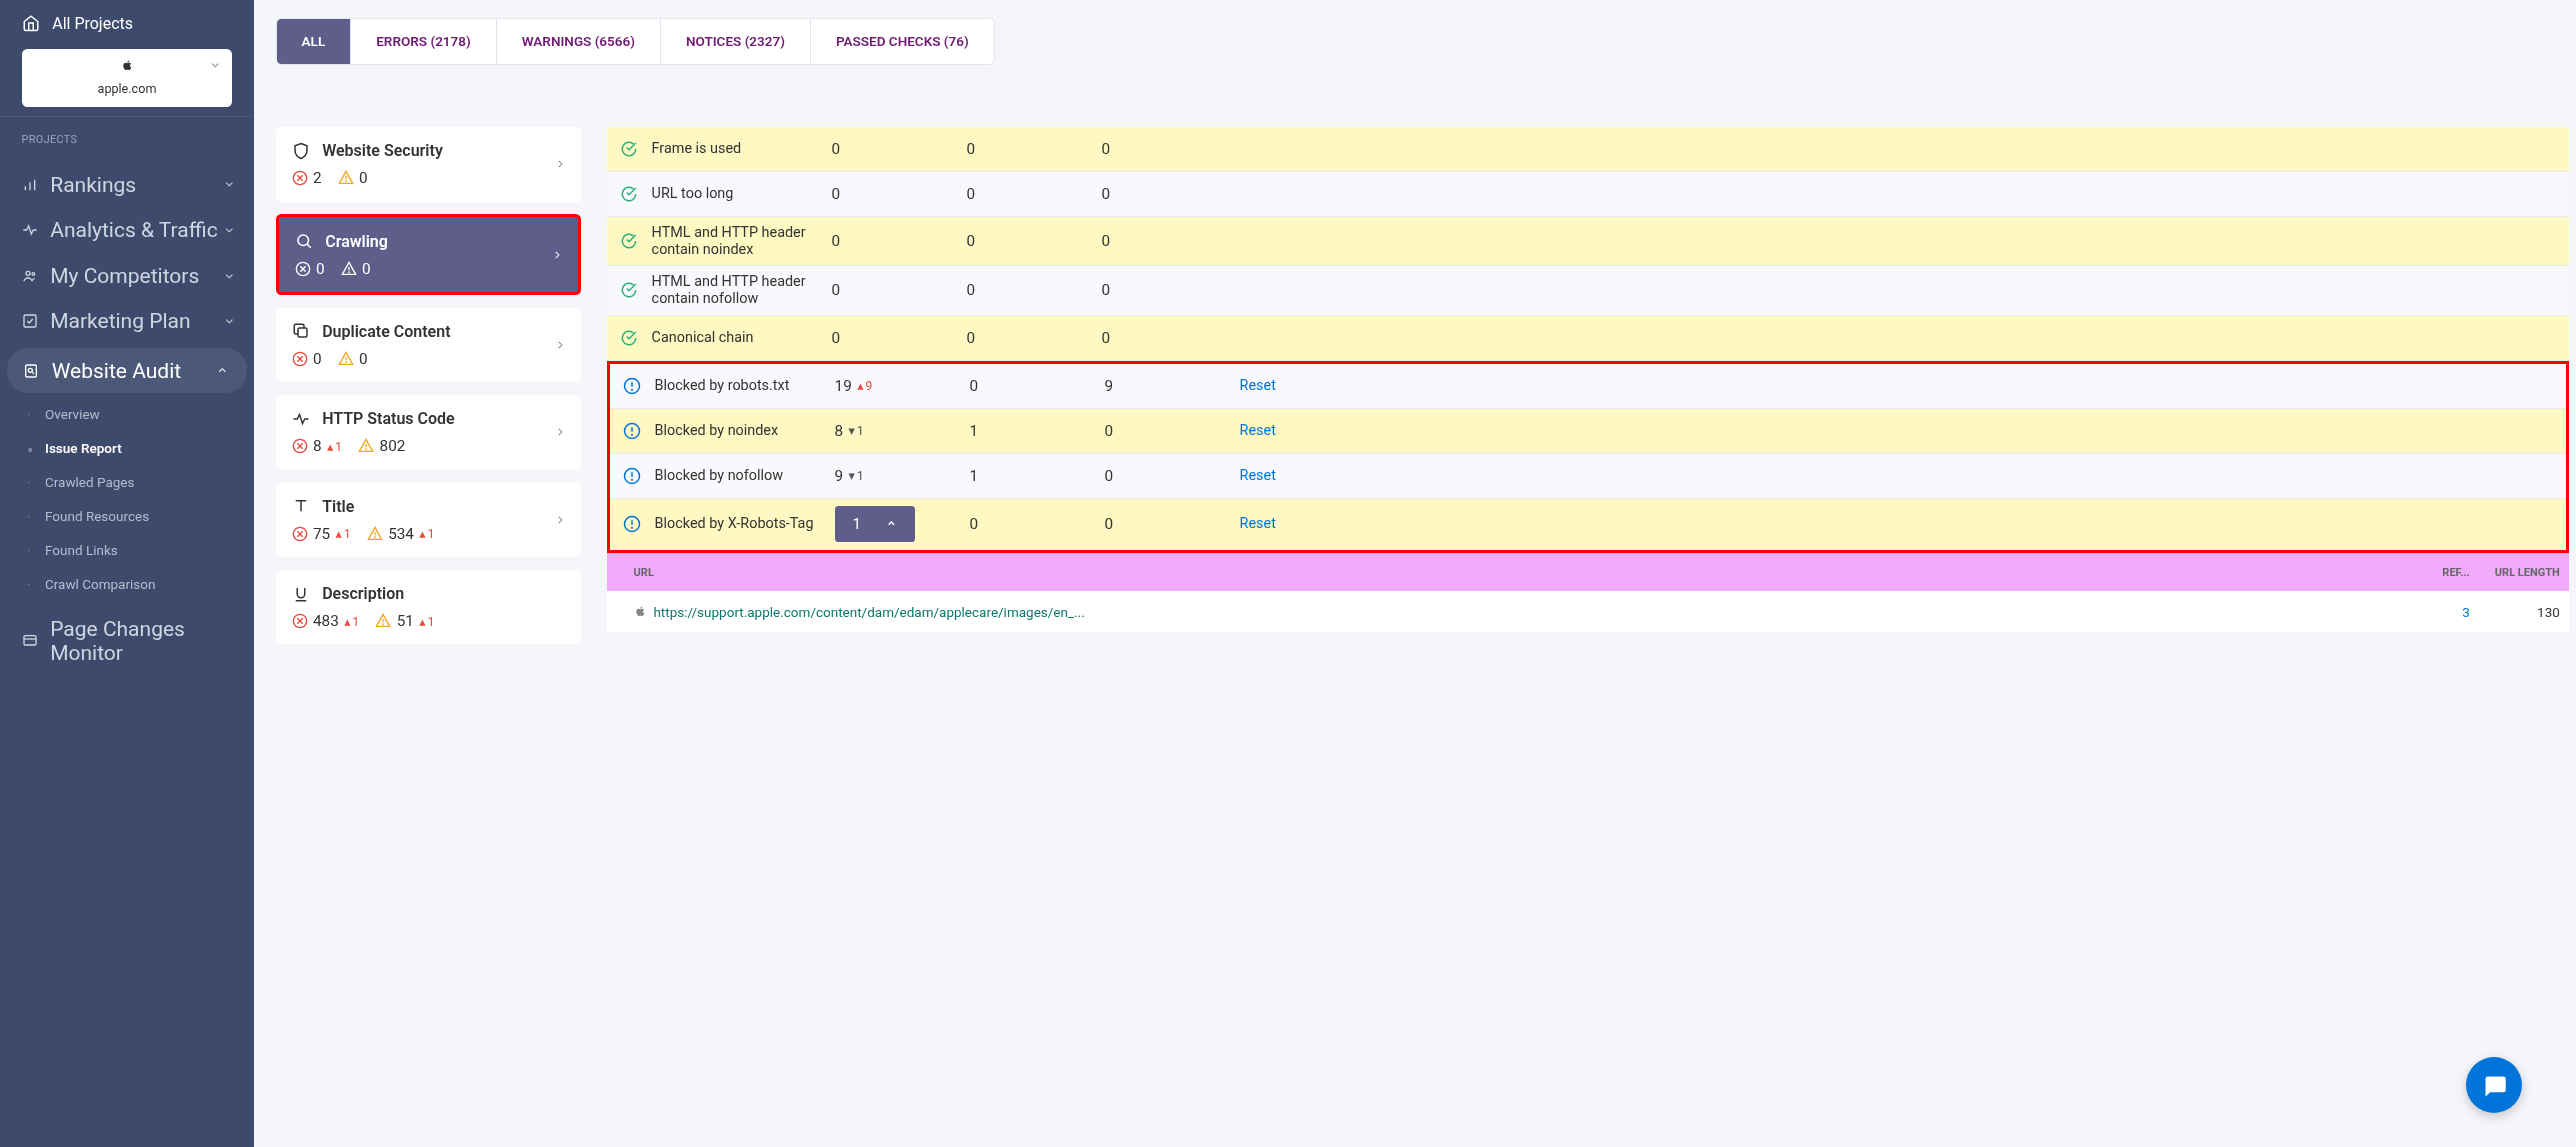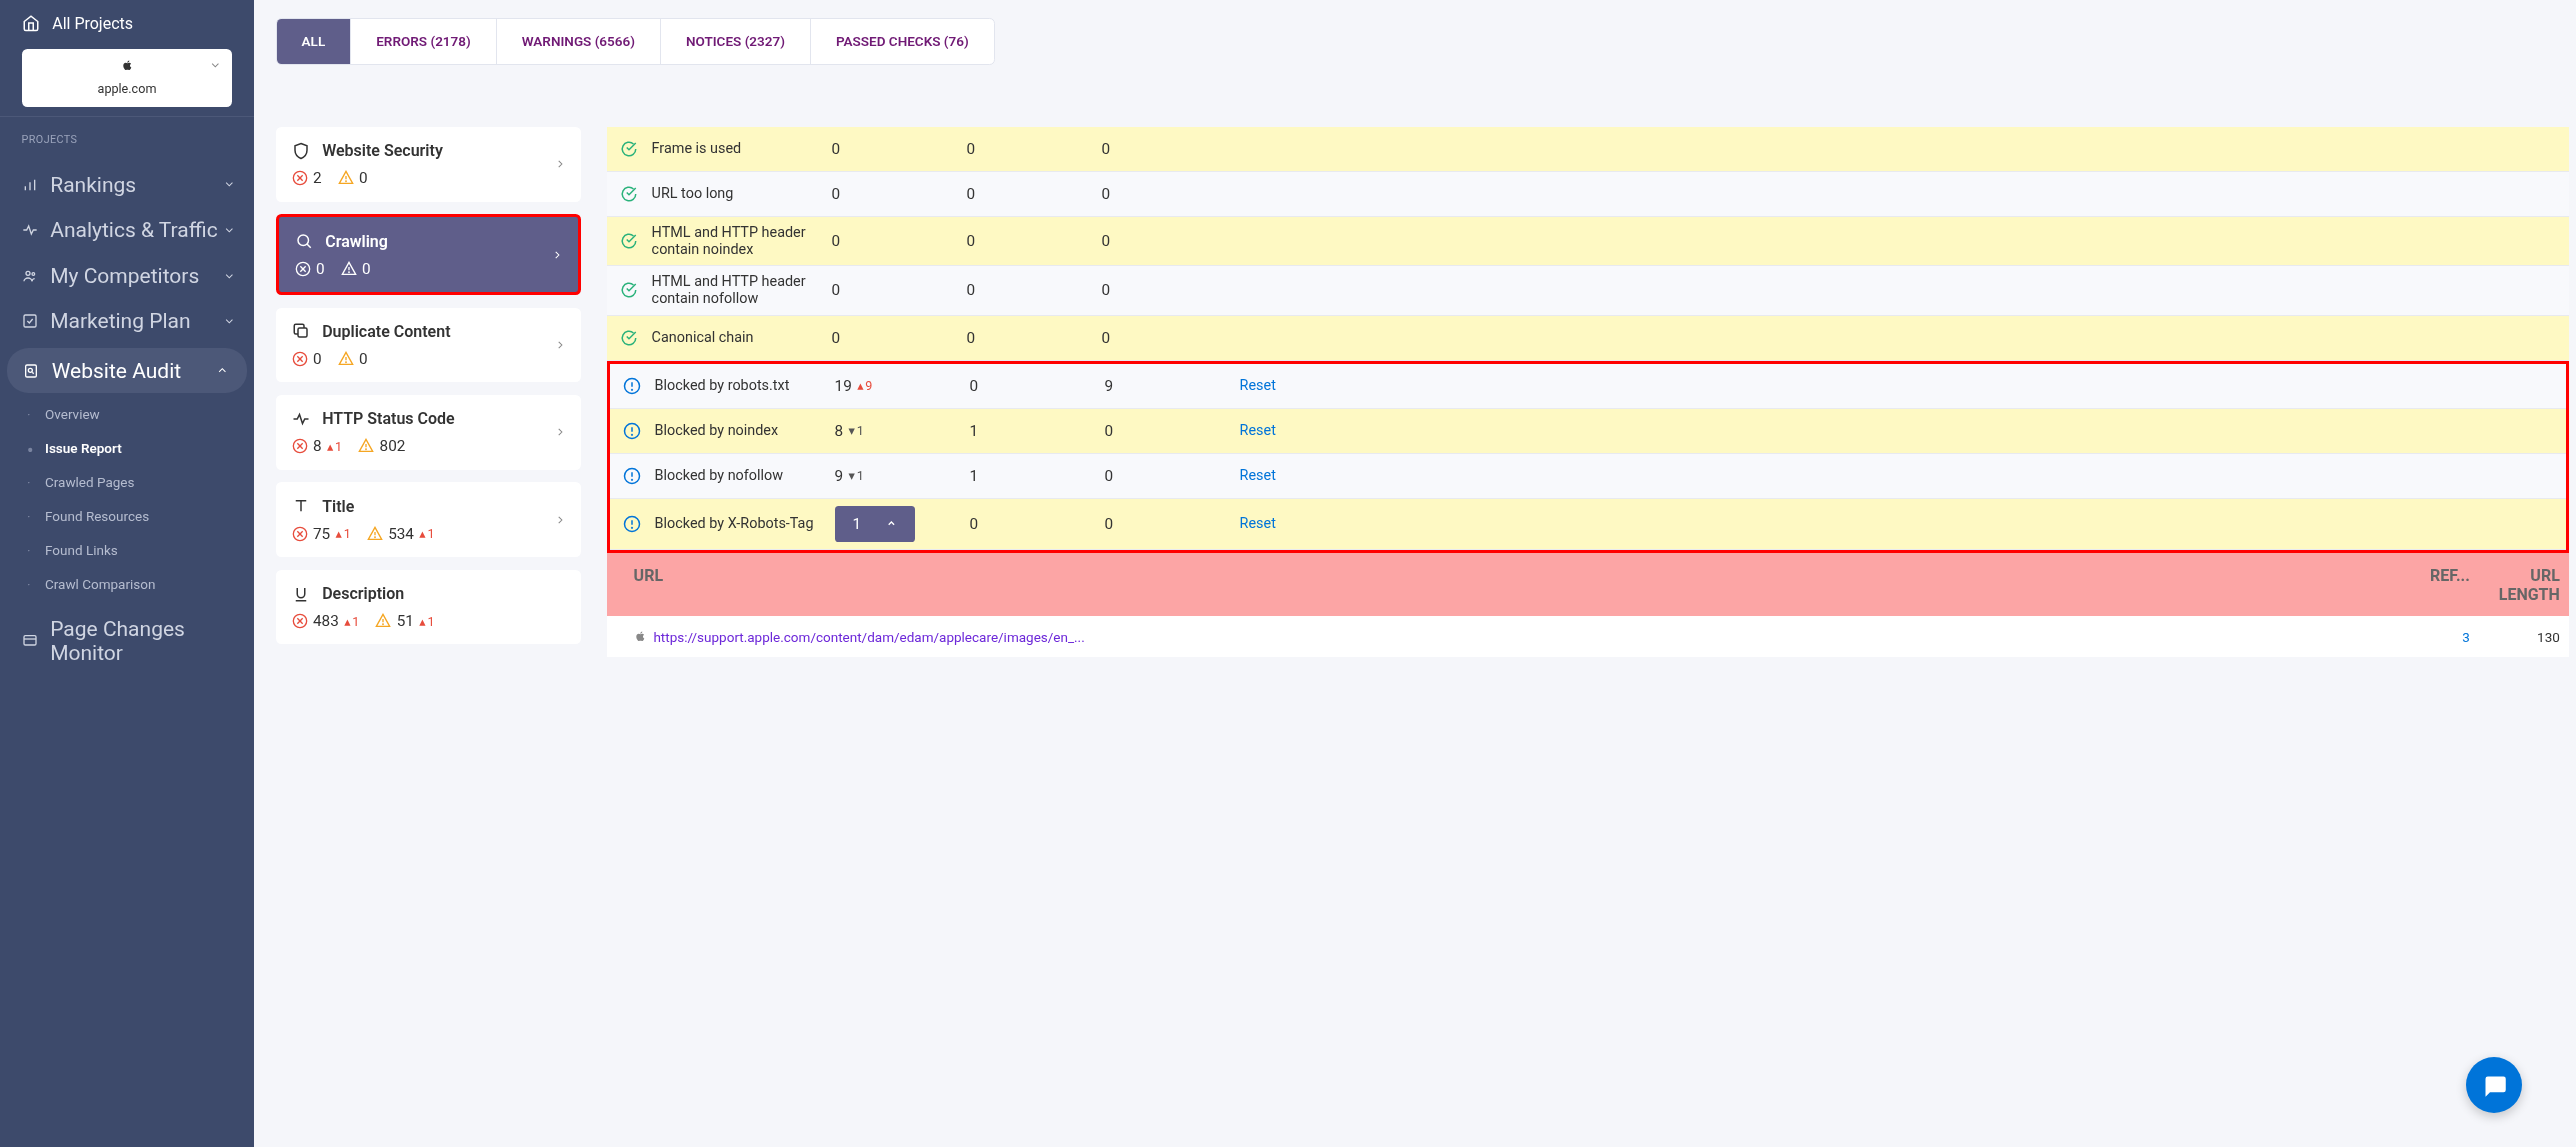--- a/index.html
+++ b/index.html
@@ -50,28 +50,28 @@
 .hl-wrap { border: 3.6px solid #ff0000; }
 .col-ic { width: 45px; display: flex; justify-content: center; }
 .col-name { width: 180px; font-size: 14.4px; color: #333; padding-right: 9px; }
 .col-v { width: 135px; font-size: 15.3px; display: flex; align-items: center; gap: 5.4px; }
 .col-reset { width: 108px; }
 .reset-link { color: #0074d9; font-size: 14.4px; cursor: pointer; }
 .pass-ic { color: #2ab27b; }
 .notice-ic { color: #0074d9; }
 .pill { background: #5f5e8a; color: #fff; padding: 9px 18px; border-radius: 3.6px; display: inline-flex; align-items: center; gap: 25px; font-size: 15.3px; }
 
-.hdr-row { display: flex; background: #fca5a5; font-size: 16px; font-weight: 700; color: #666; padding: 12.6px 9px; }
+.hdr-row { display: flex; background: #f0abfc; font-size: 11px; font-weight: 700; color: #666; padding: 12.6px 9px; }
 .hdr-url { flex: 1; }
 .hdr-ref { width: 81px; text-align: right; }
 .hdr-len { width: 90px; text-align: right; }
 
 .data-row { display: flex; background: #fff; padding: 12.6px 9px; font-size: 13.5px; align-items: center; }
 .data-url { flex: 1; display: flex; align-items: center; gap: 7.2px; }
-.data-url a { color: #6d28d9; text-decoration: none; }
+.data-url a { color: #0f766e; text-decoration: none; }
 .data-ref { width: 81px; text-align: right; color: #0074d9; }
 .data-len { width: 90px; text-align: right; }
 
 .chat-fab { position: fixed; bottom: 34px; right: 54px; width: 56px; height: 56px; background: #0074d9; border-radius: 50%; display: flex; align-items: center; justify-content: center; cursor: pointer; box-shadow: 0 3.6px 10.8px rgba(0,0,0,0.2); }
 
 svg { flex-shrink: 0; }
 </style>
 </head>
 <body>
 

